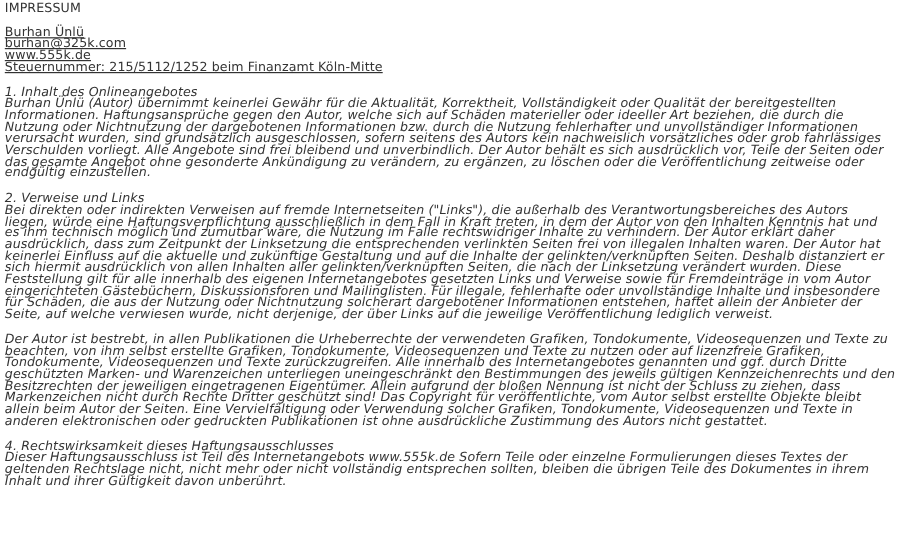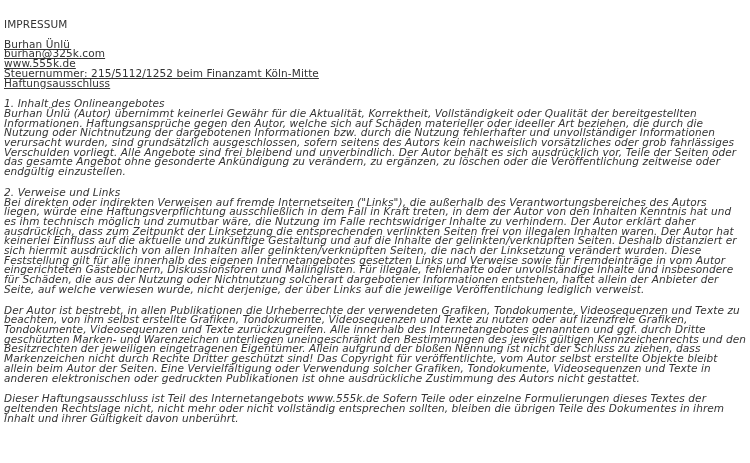--- a/index.html
+++ b/index.html
@@ -11,21 +11,21 @@
     width: 750px;
     height: 463px;
     overflow: hidden;
     font-family: "DejaVu Sans", "Liberation Sans", sans-serif;
     font-size: 10.5px;
     line-height: 9.7px;
     color: #333333;
     letter-spacing: 0.1px;
   }
   .page {
-    padding: 20px 4px 4px 4px;
+    padding: 3px 4px 4px 4px;
   }
   .page-title {
     margin: 0 0 10px 0;
   }
   .contact-block {
     margin: 0 0 11px 0;
     text-decoration: underline;
   }
   .contact-line {
     white-space: nowrap;
@@ -49,34 +49,34 @@
 
 <div class="page">
 
   <div class="page-title">IMPRESSUM</div>
 
   <div class="contact-block">
     <div class="contact-line">Burhan Ünlü</div>
     <div class="contact-line">burhan@325k.com</div>
     <div class="contact-line">www.555k.de</div>
     <div class="contact-line">Steuernummer: 215/5112/1252 beim Finanzamt Köln-Mitte</div>
-    <div class="contact-line">Haftungsausschluss</div>
   </div>
 
   <div class="section">
     <div class="section-heading">1. Inhalt des Onlineangebotes</div>
     <div class="section-body">Burhan Ünlü (Autor) übernimmt keinerlei Gewähr für die Aktualität, Korrektheit, Vollständigkeit oder Qualität der bereitgestellten Informationen. Haftungsansprüche gegen den Autor, welche sich auf Schäden materieller oder ideeller Art beziehen, die durch die Nutzung oder Nichtnutzung der dargebotenen Informationen bzw. durch die Nutzung fehlerhafter und unvollständiger Informationen verursacht wurden, sind grundsätzlich ausgeschlossen, sofern seitens des Autors kein nachweislich vorsätzliches oder grob fahrlässiges Verschulden vorliegt. Alle Angebote sind frei bleibend und unverbindlich. Der Autor behält es sich ausdrücklich vor, Teile der Seiten oder das gesamte Angebot ohne gesonderte Ankündigung zu verändern, zu ergänzen, zu löschen oder die Veröffentlichung zeitweise oder endgültig einzustellen.</div>
   </div>
 
   <div class="section">
     <div class="section-heading">2. Verweise und Links</div>
     <div class="section-body">Bei direkten oder indirekten Verweisen auf fremde Internetseiten ("Links"), die außerhalb des Verantwortungsbereiches des Autors liegen, würde eine Haftungsverpflichtung ausschließlich in dem Fall in Kraft treten, in dem der Autor von den Inhalten Kenntnis hat und es ihm technisch möglich und zumutbar wäre, die Nutzung im Falle rechtswidriger Inhalte zu verhindern. Der Autor erklärt daher ausdrücklich, dass zum Zeitpunkt der Linksetzung die entsprechenden verlinkten Seiten frei von illegalen Inhalten waren. Der Autor hat keinerlei Einfluss auf die aktuelle und zukünftige Gestaltung und auf die Inhalte der gelinkten/verknüpften Seiten. Deshalb distanziert er sich hiermit ausdrücklich von allen Inhalten aller gelinkten/verknüpften Seiten, die nach der Linksetzung verändert wurden. Diese Feststellung gilt für alle innerhalb des eigenen Internetangebotes gesetzten Links und Verweise sowie für Fremdeinträge in vom Autor eingerichteten Gästebüchern, Diskussionsforen und Mailinglisten. Für illegale, fehlerhafte oder unvollständige Inhalte und insbesondere für Schäden, die aus der Nutzung oder Nichtnutzung solcherart dargebotener Informationen entstehen, haftet allein der Anbieter der Seite, auf welche verwiesen wurde, nicht derjenige, der über Links auf die jeweilige Veröffentlichung lediglich verweist.</div>
   </div>
 
   <div class="section">
     <div class="section-body">Der Autor ist bestrebt, in allen Publikationen die Urheberrechte der verwendeten Grafiken, Tondokumente, Videosequenzen und Texte zu beachten, von ihm selbst erstellte Grafiken, Tondokumente, Videosequenzen und Texte zu nutzen oder auf lizenzfreie Grafiken, Tondokumente, Videosequenzen und Texte zurückzugreifen. Alle innerhalb des Internetangebotes genannten und ggf. durch Dritte geschützten Marken- und Warenzeichen unterliegen uneingeschränkt den Bestimmungen des jeweils gültigen Kennzeichenrechts und den Besitzrechten der jeweiligen eingetragenen Eigentümer. Allein aufgrund der bloßen Nennung ist nicht der Schluss zu ziehen, dass Markenzeichen nicht durch Rechte Dritter geschützt sind! Das Copyright für veröffentlichte, vom Autor selbst erstellte Objekte bleibt allein beim Autor der Seiten. Eine Vervielfältigung oder Verwendung solcher Grafiken, Tondokumente, Videosequenzen und Texte in anderen elektronischen oder gedruckten Publikationen ist ohne ausdrückliche Zustimmung des Autors nicht gestattet.</div>
   </div>
 
   <div class="section">
+    <div class="section-heading">4. Rechtswirksamkeit dieses Haftungsausschlusses</div>
     <div class="section-body">Dieser Haftungsausschluss ist Teil des Internetangebots www.555k.de Sofern Teile oder einzelne Formulierungen dieses Textes der geltenden Rechtslage nicht, nicht mehr oder nicht vollständig entsprechen sollten, bleiben die übrigen Teile des Dokumentes in ihrem Inhalt und ihrer Gültigkeit davon unberührt.</div>
   </div>
 
 </div>
 
 </body></html>

